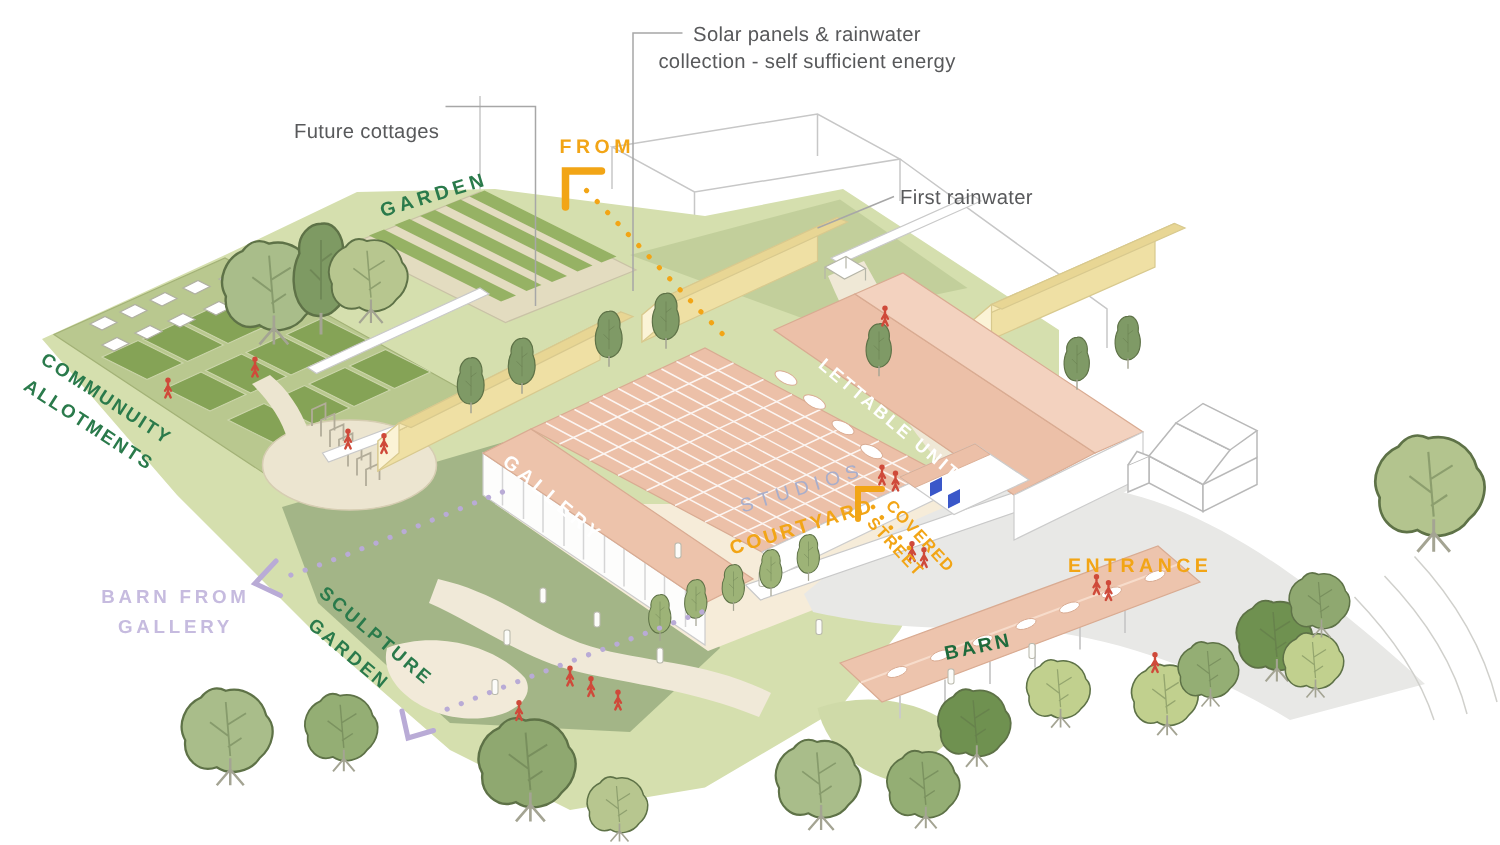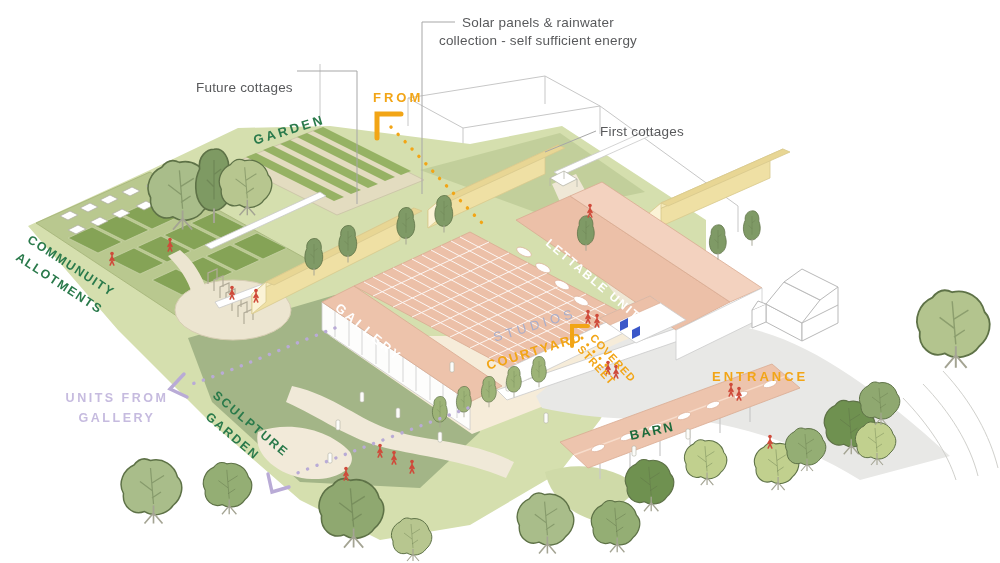--- a/index.html
+++ b/index.html
@@ -305,21 +305,21 @@
     <path d="M184,374 L170,389 L187,397" stroke-width="3.4"></path>
     <path d="M468,408 C410,430 350,452 290,476" stroke-width="3.4" stroke-dasharray="0.1 10"></path>
     <path d="M268,474 L272,492 L289,487" stroke-width="3.4"></path>
   </g>
 </svg>
 
 <div class="lbl callout" style="left:437px;top:14px;width:202px;white-space:normal;text-align:center;">Solar panels &amp; rainwater collection - self sufficient energy</div>
 
 <div class="lbl callout" style="left:196px;top:63px;margin-top:16px;">Future cottages</div>
 
-<div class="lbl callout" style="left:600px;top:123px;">First cottages</div>
+<div class="lbl callout" style="left:600px;top:123px;">First rainwater</div>
 
 <div class="lbl tag orange" style="left:373px;top:90px;">FROM</div>
 
 <div class="lbl tag green" style="left:254px;top:133px;transform:rotate(-17deg);transform-origin:left center;">GARDEN</div>
 
 <div class="lbl tag green" style="left:34px;top:230px;font-size:12.5px;letter-spacing:1.5px;line-height:1.7;transform:rotate(33deg);transform-origin:left top;">
   <span class="stack">COMMUNUITY</span>
   <span class="stack">ALLOTMENTS</span>
 </div>
 
@@ -334,21 +334,21 @@
 <div class="lbl tag orange" style="left:598px;top:330px;font-size:11px;letter-spacing:1px;line-height:1.5;transform:rotate(47deg);transform-origin:left top;">
   <span class="stack">COVERED</span>
   <span class="stack">STREET</span>
 </div>
 
 <div class="lbl tag orange" style="left:712px;top:369px;">ENTRANCE</div>
 
 <div class="lbl tag dgreen" style="left:630px;top:428px;letter-spacing:2px;transform:rotate(-12deg);transform-origin:left center;">BARN</div>
 
 <div class="lbl tag lav" style="left:58px;top:388px;width:118px;font-size:12.5px;letter-spacing:2.5px;line-height:1.6;text-align:center;white-space:normal;">
-  <span class="stack">UNITS FROM</span>
+  <span class="stack">BARN FROM</span>
   <span class="stack">GALLERY</span>
 </div>
 
 <div class="lbl tag green" style="left:221px;top:386px;font-size:12.5px;letter-spacing:2px;line-height:1.65;transform:rotate(40deg);transform-origin:left top;">
   <span class="stack">SCULPTURE</span>
   <span class="stack" style="padding-left:8px;">GARDEN</span>
 </div>
 
 </div>
 

